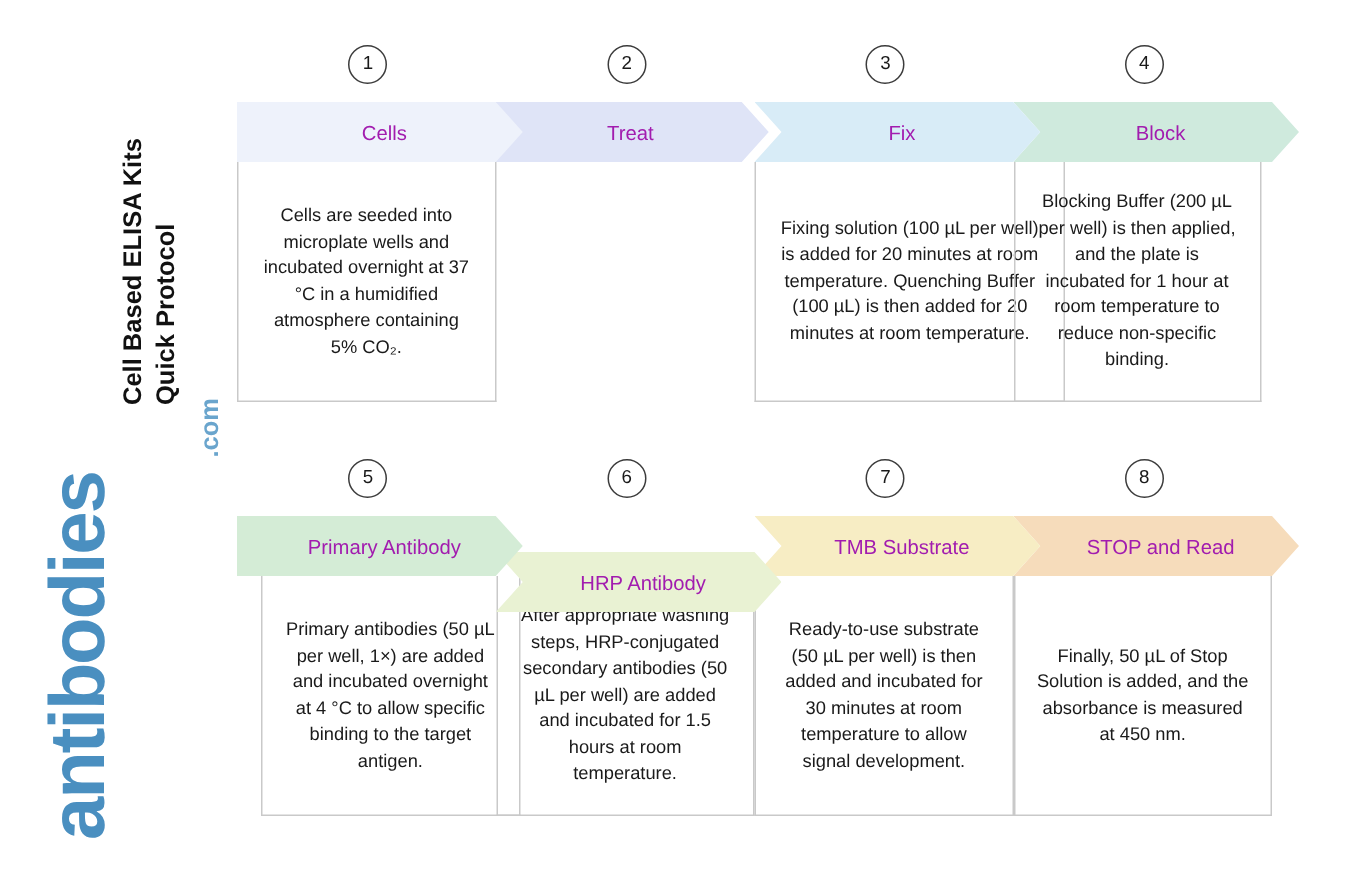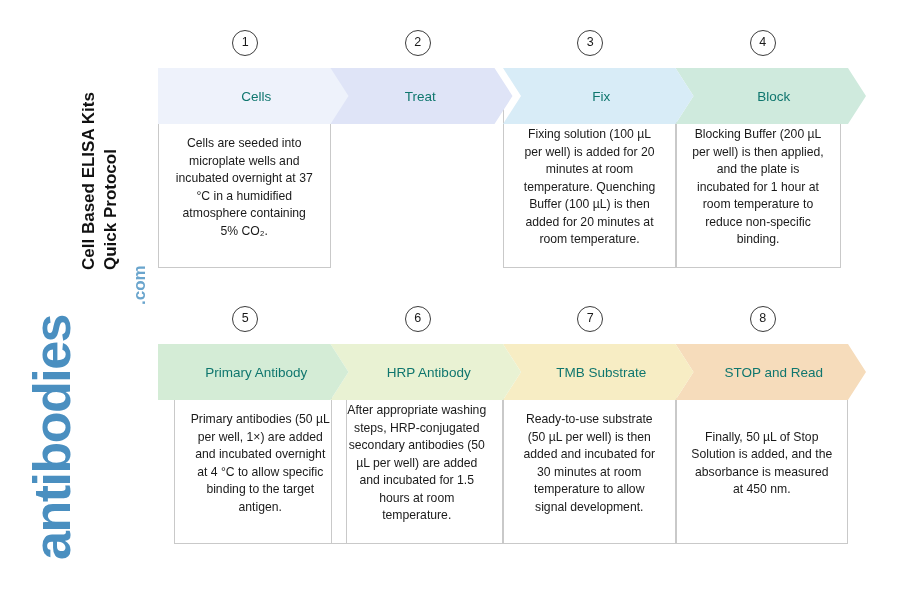--- a/index.html
+++ b/index.html
@@ -95,26 +95,26 @@
   }
 
   .chev-band {
     position: relative;
     height: 40px;
     margin-top: 4px;
   }
   .chev {
     position: absolute;
     top: 0;
-    height: 56px;
+    height: 40px;
     display: flex;
     align-items: center;
     justify-content: center;
     font-size: 13.5px;
-    color: #0f766e;
+    color: #a21caf;
     box-sizing: border-box;
   }
   .chev span { position: relative; z-index: 2; padding-left: 6px; }
 
   .boxes {
     position: relative;
     margin-top: 0px;
     height: 160px;
   }
   .desc-box {
@@ -163,41 +163,41 @@
         <span>Fix</span>
       </div>
       <div class="chev" style="left: 517.5px; width: 190.5px; background: rgb(207, 234, 221); z-index: 1; clip-path: polygon(0px 0px, 172.5px 0px, 190.5px 50%, 172.5px 100%, 0px 100%, 18px 50%); text-align: right;">
         <span>Block</span>
       </div>
     </div>
   <div class="boxes">
       <div class="desc-box first" style="left: 0px; width: 172.5px; border-right: 1px solid rgb(201, 201, 201); border-left: 1px solid rgb(201, 201, 201);">
         <div>Cells are seeded into microplate wells and incubated overnight at 37 °C in a humidified atmosphere containing 5% CO₂.</div>
       </div>
-      <div class="desc-box" style="left: 345px; width: 173px; border-right: 1px solid rgb(201, 201, 201); border-left: 1px solid rgb(201, 201, 201);">
+      <div class="desc-box" style="left: 345px; width: 207px; border-right: 1px solid rgb(201, 201, 201); border-left: 1px solid rgb(201, 201, 201);">
         <div>Fixing solution (100 µL per well) is added for 20 minutes at room temperature. Quenching Buffer (100 µL) is then added for 20 minutes at room temperature.</div>
       </div>
       <div class="desc-box" style="left: 517.5px; width: 165px; border-right: 1px solid rgb(201, 201, 201); border-left: 1px solid rgb(201, 201, 201);">
         <div>Blocking Buffer (200 µL per well) is then applied, and the plate is incubated for 1 hour at room temperature to reduce non-specific binding.</div>
       </div>
     </div>
 </div>
 
 <div class="row row-2">
   <div class="numbers">
       <div class="num-circle" style="left: 74.25px;">5</div>
       <div class="num-circle" style="left: 246.75px;">6</div>
       <div class="num-circle" style="left: 419.25px;">7</div>
       <div class="num-circle" style="left: 591.75px;">8</div>
     </div>
   <div class="chev-band">
       <div class="chev" style="left: 0px; width: 190.5px; background: rgb(212, 236, 214); z-index: 4; clip-path: polygon(0px 0px, 172.5px 0px, 190.5px 50%, 172.5px 100%, 0px 100%);">
         <span>Primary Antibody</span>
       </div>
-      <div class="chev" style="left: 172.5px; width: 190.5px; background: rgb(233, 242, 211); z-index: 3; clip-path: polygon(0px 0px, 172.5px 0px, 190.5px 50%, 172.5px 100%, 0px 100%, 18px 50%);">
+      <div class="chev" style="left: 172.5px; width: 190.5px; background: rgb(233, 242, 211); z-index: 3; clip-path: polygon(0px 0px, 172.5px 0px, 190.5px 50%, 172.5px 100%, 0px 100%, 18px 50%); margin-top: 24px;">
         <span>HRP Antibody</span>
       </div>
       <div class="chev" style="left: 345px; width: 190.5px; background: rgb(247, 237, 196); z-index: 2; clip-path: polygon(0px 0px, 172.5px 0px, 190.5px 50%, 172.5px 100%, 0px 100%, 18px 50%);">
         <span>TMB Substrate</span>
       </div>
       <div class="chev" style="left: 517.5px; width: 190.5px; background: rgb(246, 220, 187); z-index: 1; clip-path: polygon(0px 0px, 172.5px 0px, 190.5px 50%, 172.5px 100%, 0px 100%, 18px 50%); justify-content: center;">
         <span>STOP and Read</span>
       </div>
     </div>
   <div class="boxes">

